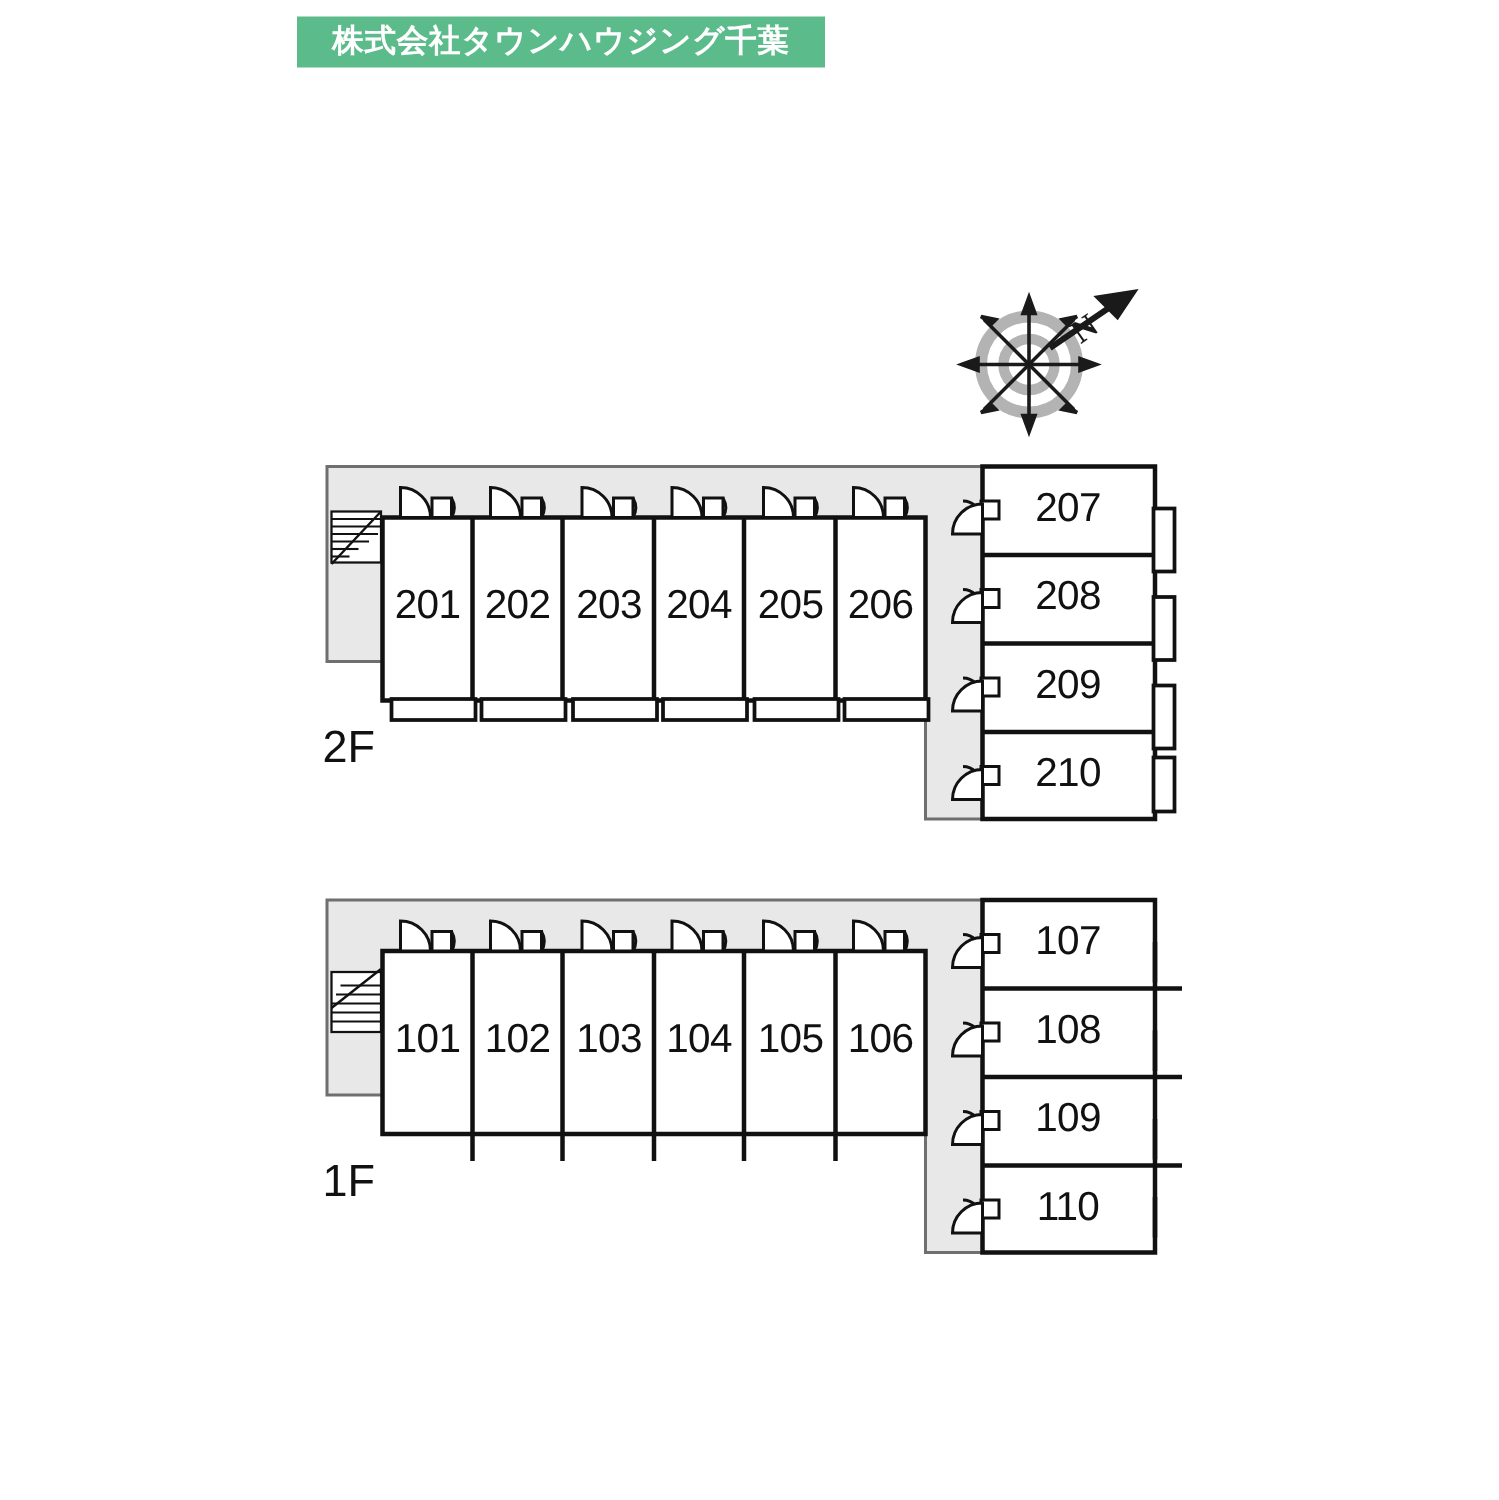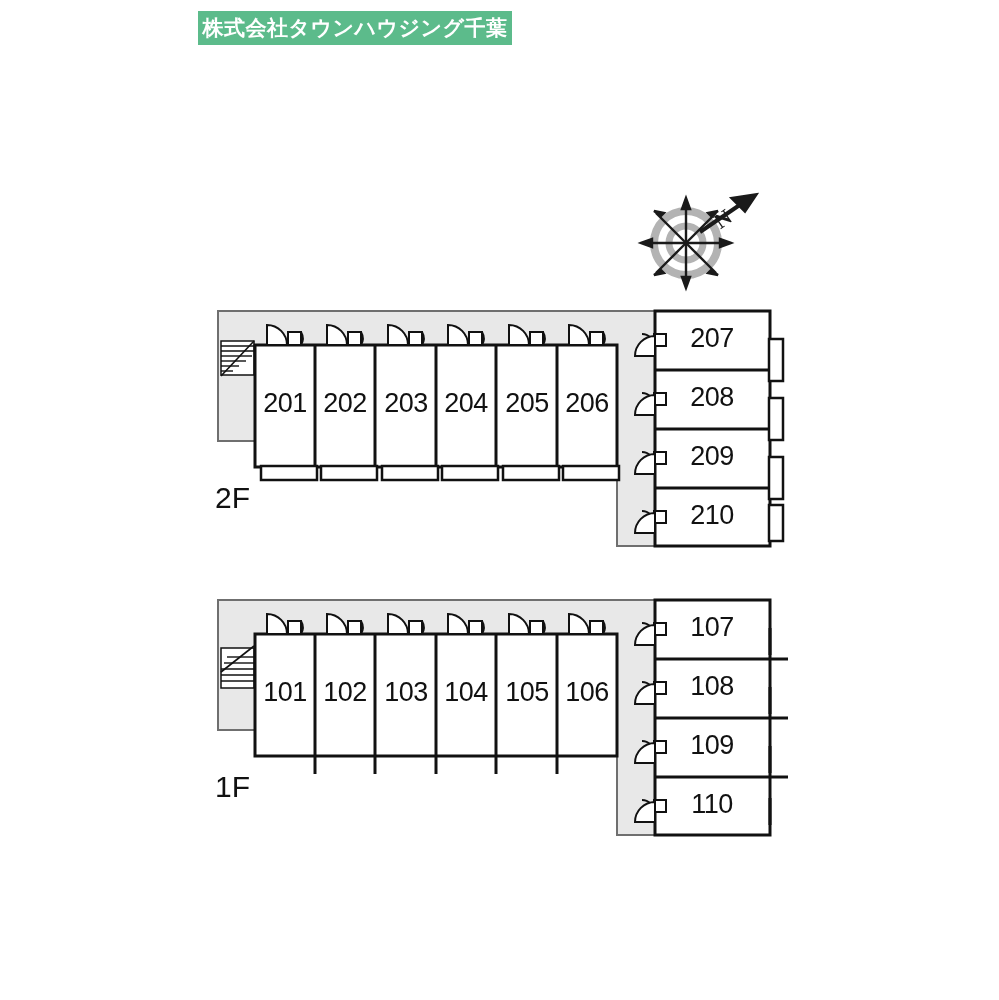--- a/index.html
+++ b/index.html
@@ -19,21 +19,21 @@
     position: absolute;
     left: 0;
     top: 0;
     width: 999px;
     height: 1000px;
   }
   .banner {
     position: absolute;
     left: 198px;
     top: 11px;
-    width: 314px;
+    width: 352px;
     height: 34px;
     background: #5cbb8b;
     color: #ffffff;
     font-weight: bold;
     font-size: 21px;
     line-height: 34px;
     text-align: center;
     letter-spacing: 0.5px;
     white-space: nowrap;
     overflow: hidden;

